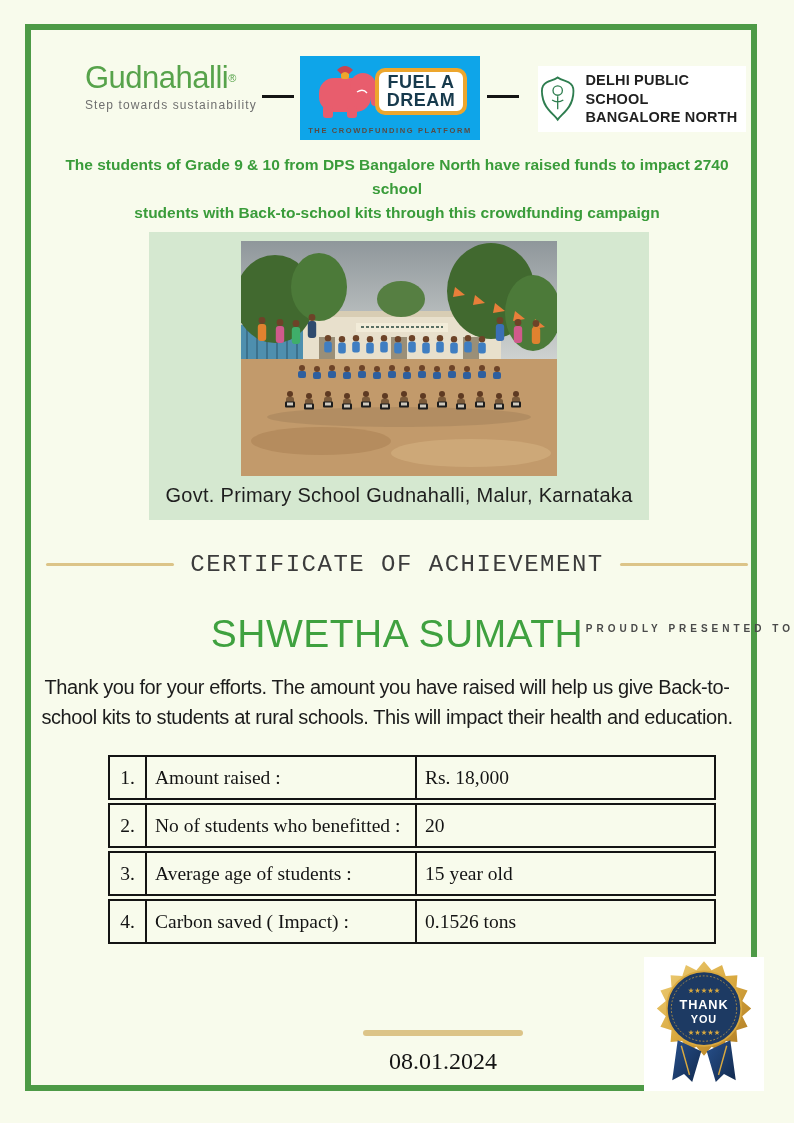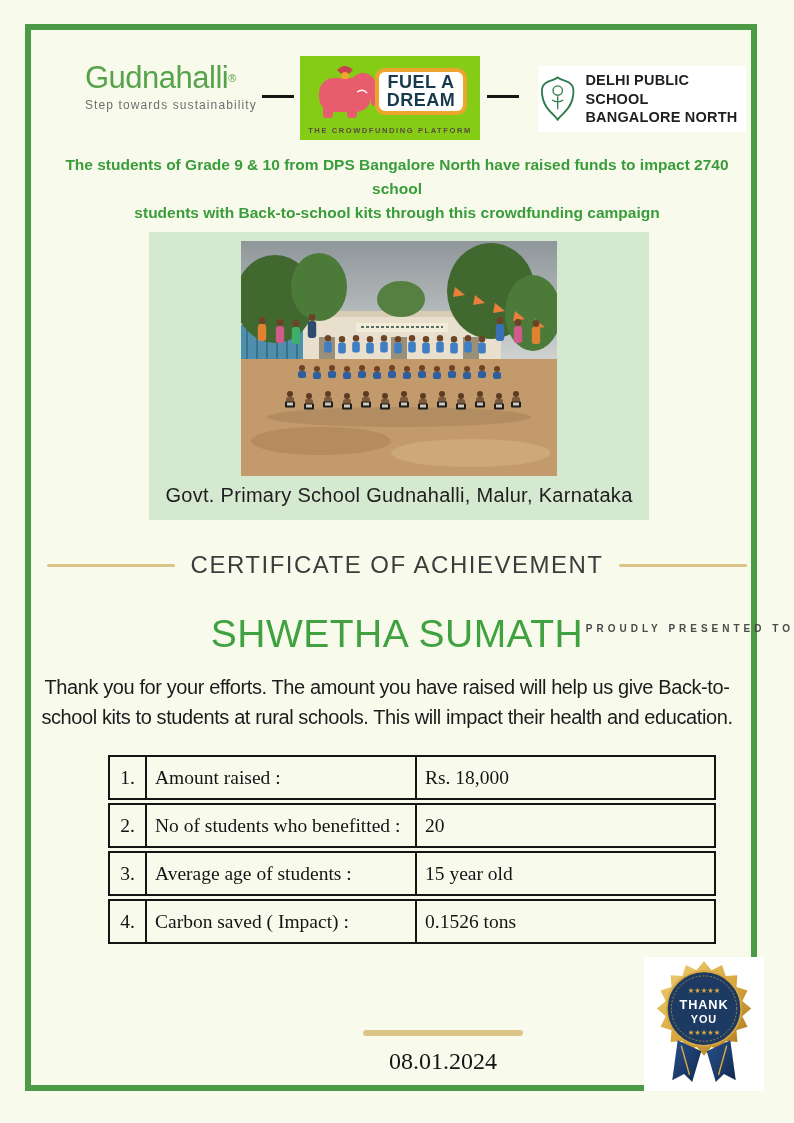--- a/index.html
+++ b/index.html
@@ -9,21 +9,21 @@
          border:6px solid #4d9a46;box-sizing:border-box;pointer-events:none;}
 
   
   .greensole{position:absolute;left:85px;top:60px;width:190px;text-align:left;}
   .gs-name{font-size:31px;font-weight:400;color:#57a34b;letter-spacing:-0.5px;
            font-family:"Liberation Sans",sans-serif;}
   .gs-reg{font-size:11px;vertical-align:super;color:#57a34b;}
   .gs-tag{font-size:12px;color:#6f6f6f;letter-spacing:1.1px;margin-top:2px;}
   .logo-dash{position:absolute;height:3px;background:#141414;width:32px;top:95px;}
   .dash1{left:262px;} .dash2{left:487px;}
-  .fad-box{position:absolute;left:300px;top:56px;width:180px;height:84px;background:#84cc16;
+  .fad-box{position:absolute;left:300px;top:56px;width:180px;height:84px;background:#0ea5e9;
            display:flex;flex-direction:column;align-items:center;justify-content:center;}
   .fad-top{display:flex;align-items:center;gap:2px;}
   .fad-badge{border:4px solid #eda62d;border-radius:10px;padding:2px 8px;margin-left:-14px;
              display:flex;flex-direction:column;align-items:center;background:#fff;}
   .fad-l1,.fad-l2{font-size:18px;font-weight:700;color:#173a4d;line-height:0.95;
                   letter-spacing:0.5px;font-family:"Liberation Sans",sans-serif;}
   .fad-tag{font-size:7.5px;color:#5a4a42;letter-spacing:1.6px;margin-top:4px;font-weight:700;}
   .dps-box{position:absolute;left:538px;top:66px;width:208px;height:66px;background:#ffffff;
            display:flex;align-items:center;gap:8px;box-sizing:border-box;}
   .dps-text{font-size:14.5px;font-weight:700;color:#1f1f1f;line-height:1.3;letter-spacing:0.2px;}
@@ -35,21 +35,21 @@
   
   .photo-card{position:absolute;left:149px;top:232px;width:500px;height:288px;background:#d5e8d0;}
   .photo{position:absolute;left:92px;top:9px;width:316px;height:235px;display:block;}
   .caption{position:absolute;left:0;top:252px;width:100%;text-align:center;font-size:20px;
            color:#1e1e1e;letter-spacing:0.3px;font-family:"Liberation Sans",sans-serif;}
 
   
   .title-row{position:absolute;left:0;top:551px;width:794px;display:flex;align-items:center;
              justify-content:center;gap:16px;}
   .gold-line{width:128px;height:3px;background:#dcc488;border-radius:2px;}
-  .cert-title{font-family:Liberation Sans, sans-serif;font-size:24px;color:#3c3c3c;letter-spacing:1.5px;}
+  .cert-title{font-family:Liberation Mono, monospace;font-size:24px;color:#3c3c3c;letter-spacing:1.5px;}
   .presented{position:absolute;left:0;top:591px;width:794px;text-align:right;font-size:10px;
              letter-spacing:4px;color:#4a4a4a;font-weight:600;margin-top:32px;}
   .name{position:absolute;left:0;top:612px;width:794px;text-align:center;font-size:39px;
         color:#3fa13f;letter-spacing:0.5px;}
   .message{position:absolute;left:7px;top:673px;width:760px;text-align:center;font-size:20px;
            letter-spacing:-0.4px;color:#1c1c1c;line-height:1.48;}
 
   
   .impact-table{position:absolute;left:108px;top:755px;width:608px;}
   .t-row{display:flex;height:45px;border:2px solid #141414;box-sizing:border-box;

